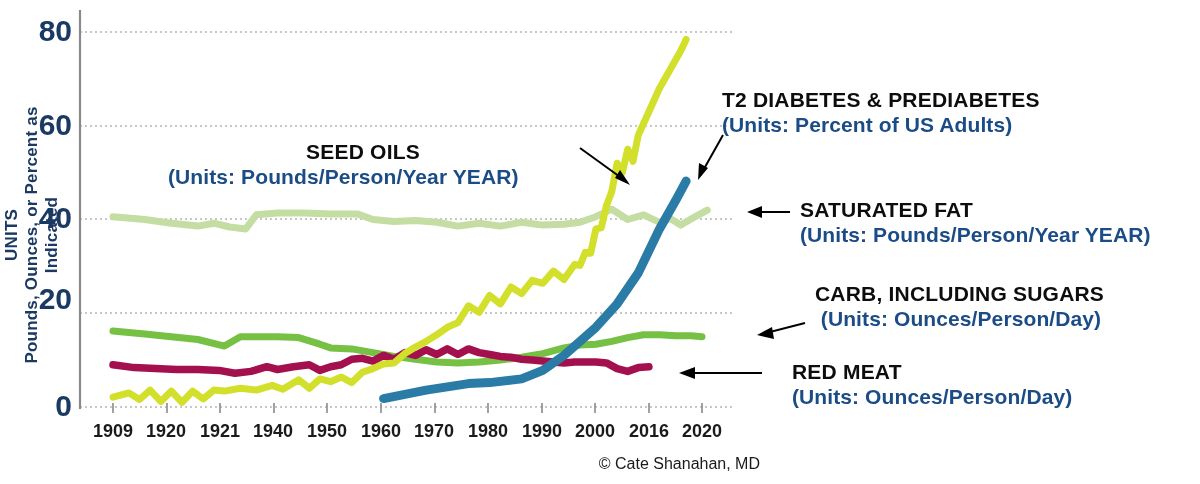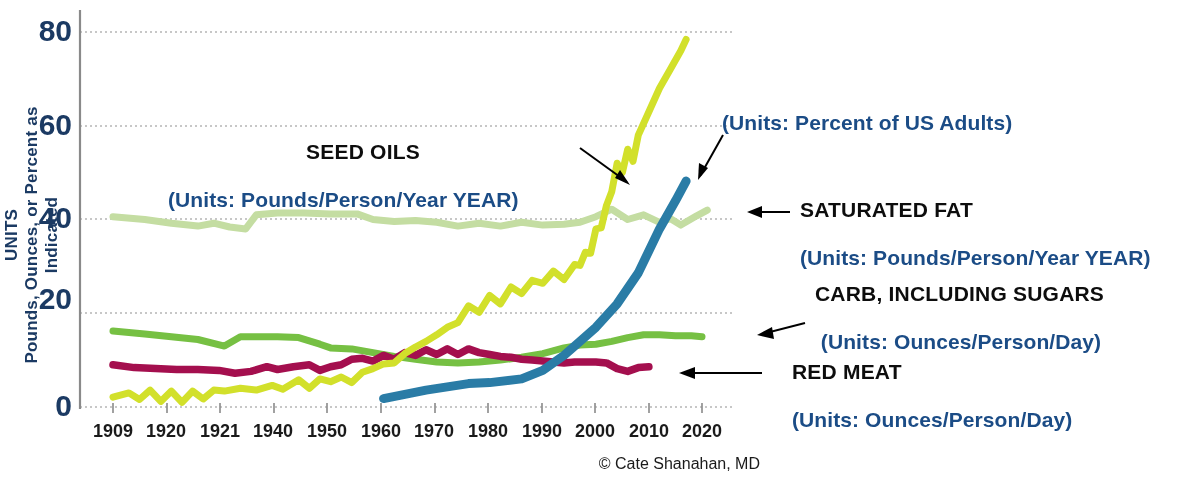--- a/index.html
+++ b/index.html
@@ -94,21 +94,20 @@
     font-weight: bold;
     font-size: 21px;
     letter-spacing: 0.2px;
   }
   .anno .sub {
     display: block;
     color: #1b4c86;
     font-weight: bold;
     font-size: 21px;
     letter-spacing: 0.1px;
-    margin-top: 23px;
   }
   .anno.seed .ttl { font-size: 21px; margin-top: 28px; }
   .anno.seed .sub { font-size: 21px; }
 </style>
 </head>
 <body>
 
 <div id="stage">
 
   <div class="y-axis-title-wrap">
@@ -129,21 +128,21 @@
     <div class="xtick" style="left:83px;  top:422px">1909</div>
     <div class="xtick" style="left:136px; top:422px">1920</div>
     <div class="xtick" style="left:190px; top:422px">1921</div>
     <div class="xtick" style="left:243px; top:422px">1940</div>
     <div class="xtick" style="left:297px; top:422px">1950</div>
     <div class="xtick" style="left:351px; top:422px">1960</div>
     <div class="xtick" style="left:404px; top:422px">1970</div>
     <div class="xtick" style="left:458px; top:422px">1980</div>
     <div class="xtick" style="left:512px; top:422px">1990</div>
     <div class="xtick" style="left:565px; top:422px">2000</div>
-    <div class="xtick" style="left:619px; top:422px">2010</div>
+    <div class="xtick" style="left:619px; top:422px">2016</div>
     <div class="xtick" style="left:672px; top:422px">2020</div>
   </div>
 
   <svg class="chart-svg" viewBox="0 0 1200 484">
     <g>
       <line x1="80" y1="32" x2="733" y2="32" stroke="#b5b5b5" stroke-width="1.4" stroke-dasharray="2 3"></line>
       <line x1="80" y1="126" x2="733" y2="126" stroke="#b5b5b5" stroke-width="1.4" stroke-dasharray="2 3"></line>
       <line x1="80" y1="219" x2="733" y2="219" stroke="#b5b5b5" stroke-width="1.4" stroke-dasharray="2 3"></line>
       <line x1="80" y1="313" x2="733" y2="313" stroke="#b5b5b5" stroke-width="1.4" stroke-dasharray="2 3"></line>
       <line x1="80" y1="407" x2="733" y2="407" stroke="#b5b5b5" stroke-width="1.4" stroke-dasharray="2 3"></line>
@@ -204,20 +203,21 @@
       </g>
     </g>
   </svg>
 
   <div class="anno seed" style="left:168px; top:112px">
     <span class="ttl" style="display:block;text-align:center;width:390px">SEED OILS</span>
     <span class="sub">(Units: Pounds/Person/Year YEAR)</span>
   </div>
 
   <div class="anno" style="left:722px; top:88px">
+    <span class="ttl">T2 DIABETES &amp; PREDIABETES</span>
     <span class="sub">(Units: Percent of US Adults)</span>
   </div>
 
   <div class="anno" style="left:800px; top:198px">
     <span class="ttl">SATURATED FAT</span>
     <span class="sub">(Units: Pounds/Person/Year YEAR)</span>
   </div>
 
   <div class="anno" style="left:815px; top:282px">
     <span class="ttl">CARB, INCLUDING SUGARS</span>

